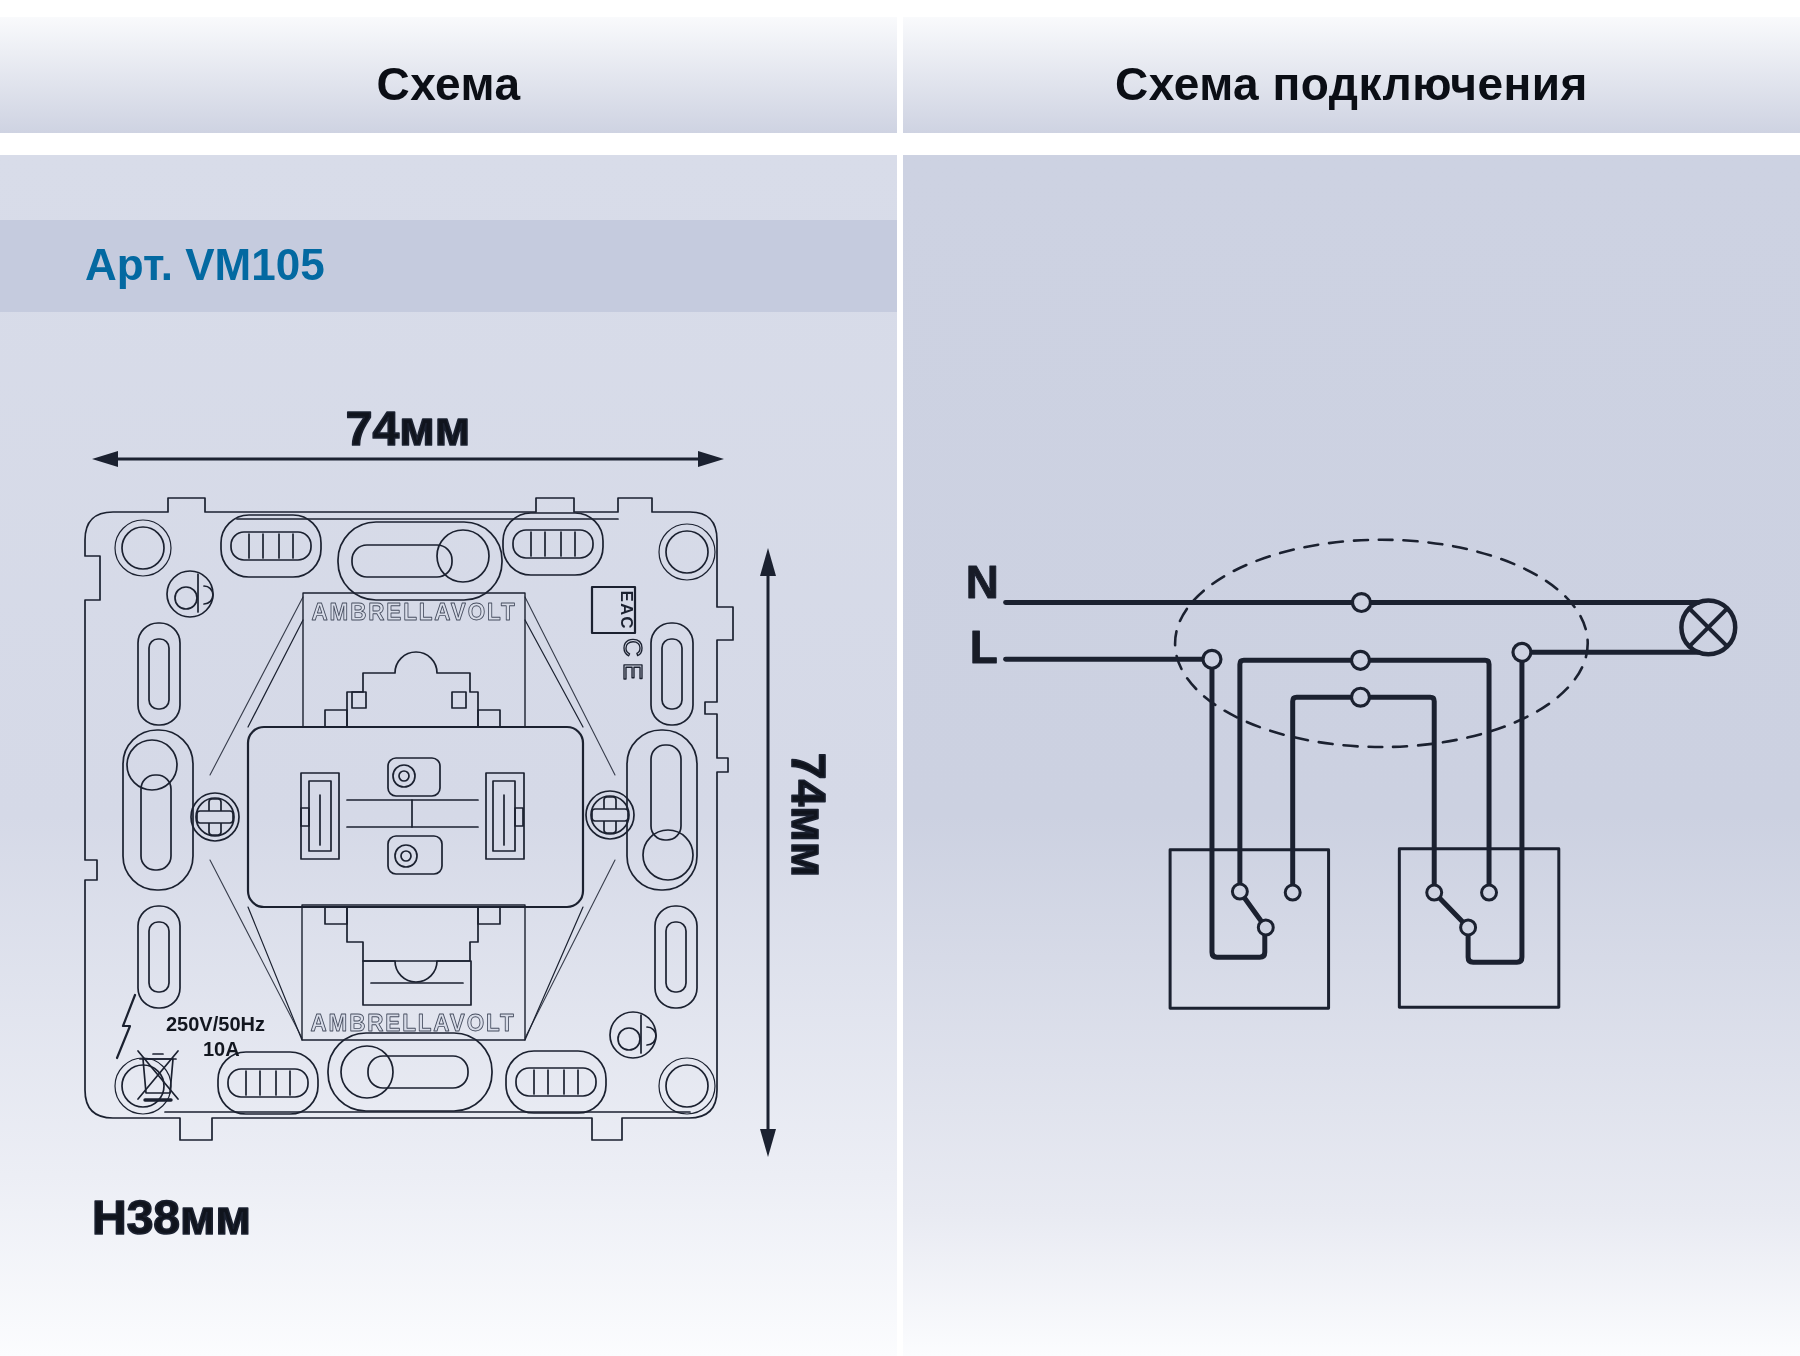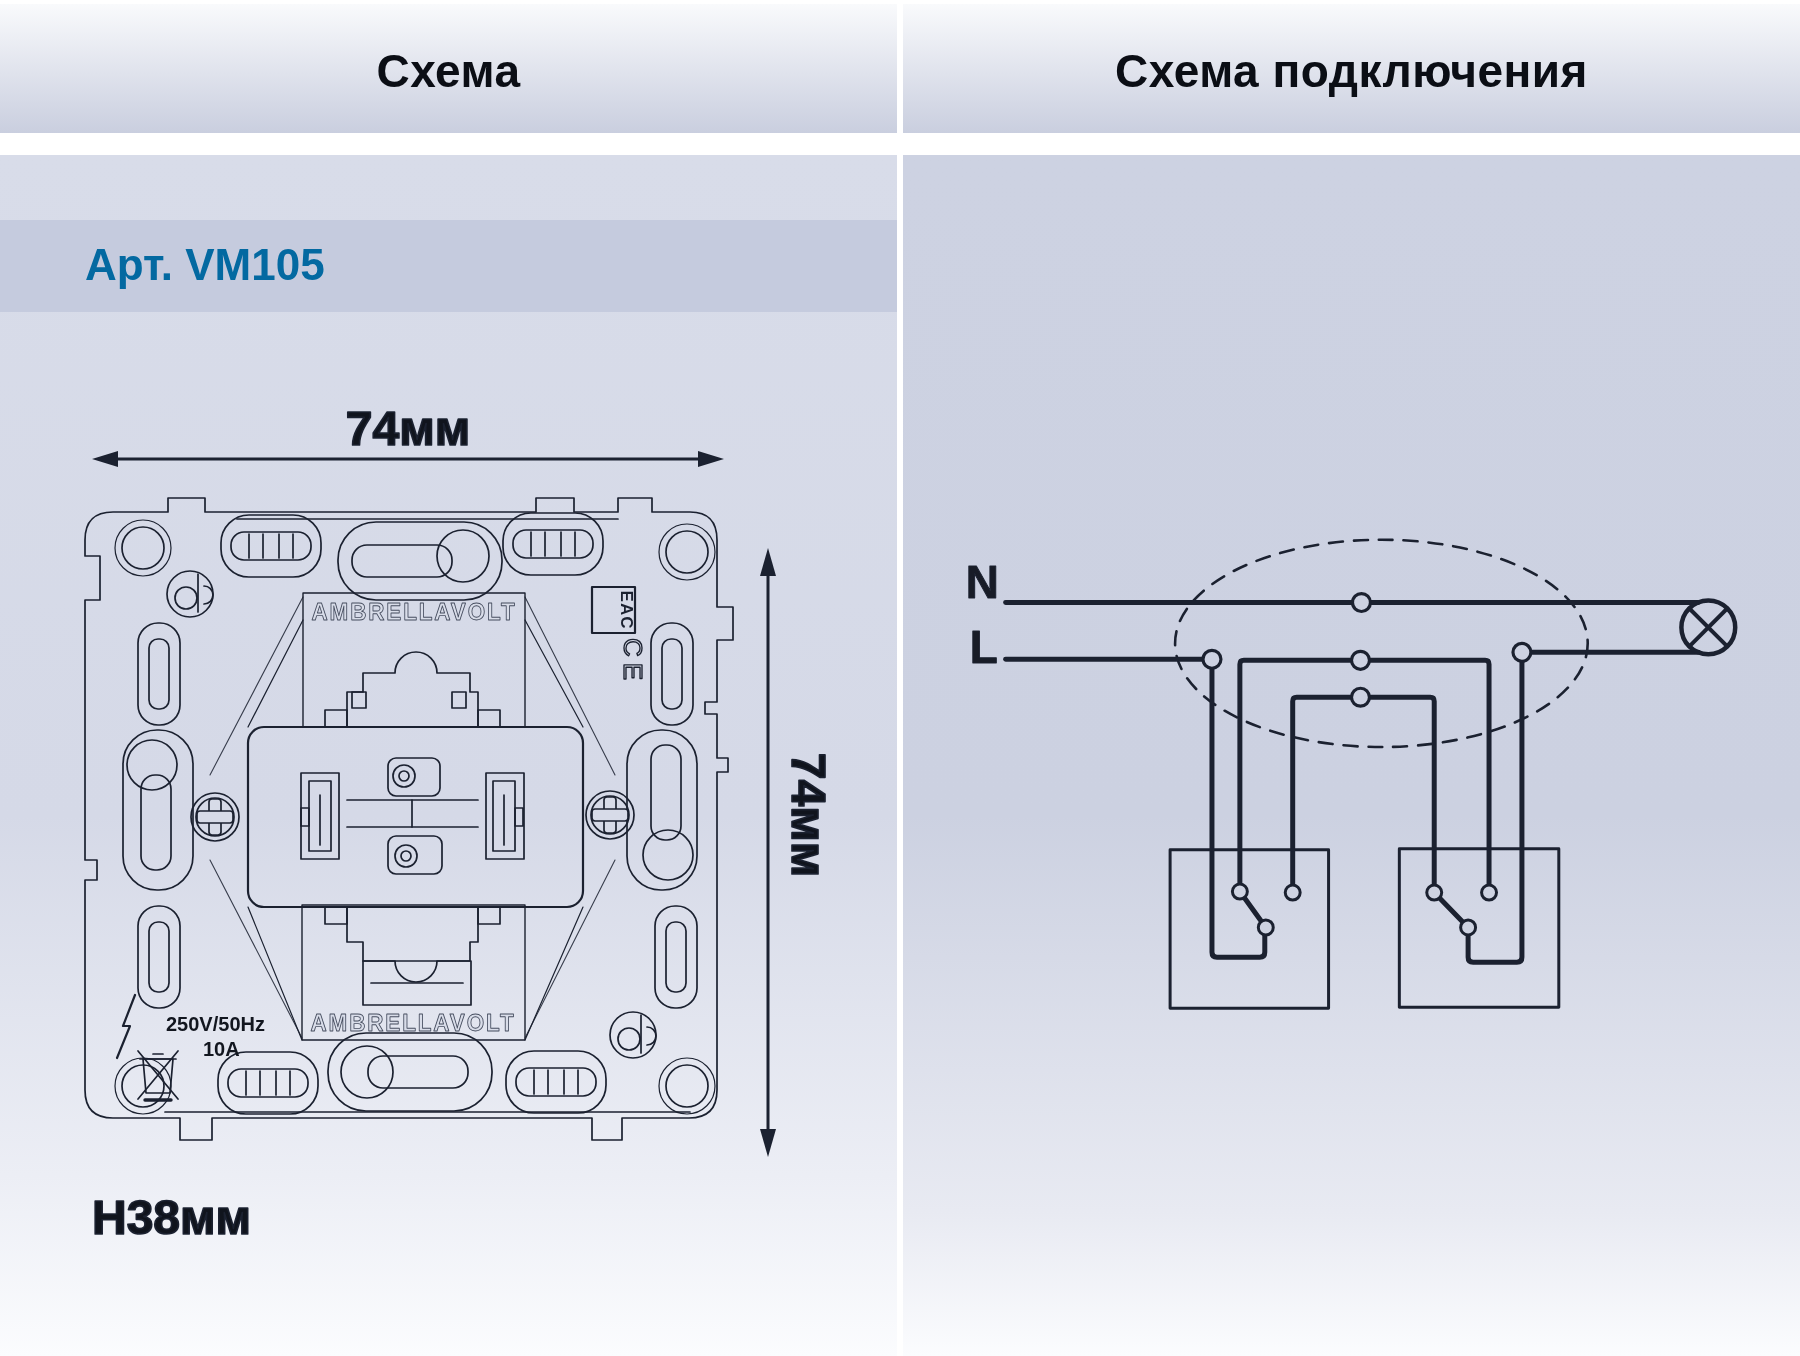--- a/index.html
+++ b/index.html
@@ -1,19 +1,19 @@
 <!DOCTYPE html>
 <html><head>
 <meta charset="utf-8">
 <style>
   html,body{margin:0;padding:0;background:#ffffff;}
   .page{position:relative;width:1800px;height:1356px;background:#ffffff;overflow:hidden;
         font-family:"Liberation Sans", sans-serif;color:#10141d;}
   
-  .hdr{position:absolute;top:4px;height:133px;background:linear-gradient(#f9fafc,#c8cdde);
+  .hdr{position:absolute;top:17px;height:133px;background:linear-gradient(#f9fafc,#c8cdde);
        display:flex;align-items:center;justify-content:center;}
   .hdr.left{left:0;width:897px;}
   .hdr.right{left:903px;width:897px;}
   .hdr .t{font-size:46px;font-weight:600;letter-spacing:.5px;color:#0b0e15;}
   .gap{position:absolute;top:133px;left:0;width:1800px;height:22px;background:#ffffff;}
   
   .panel-left{position:absolute;top:155px;left:0;width:897px;height:1201px;
               background:linear-gradient(#d8dce9 0%,#d5d9e7 55%,#eceef5 85%,#fbfcfe 100%);}
   .panel-right{position:absolute;top:155px;left:903px;width:897px;height:1201px;
                background:linear-gradient(#cdd2e2 0%,#ccd1e1 55%,#e8eaf2 88%,#fbfcfe 100%);}

